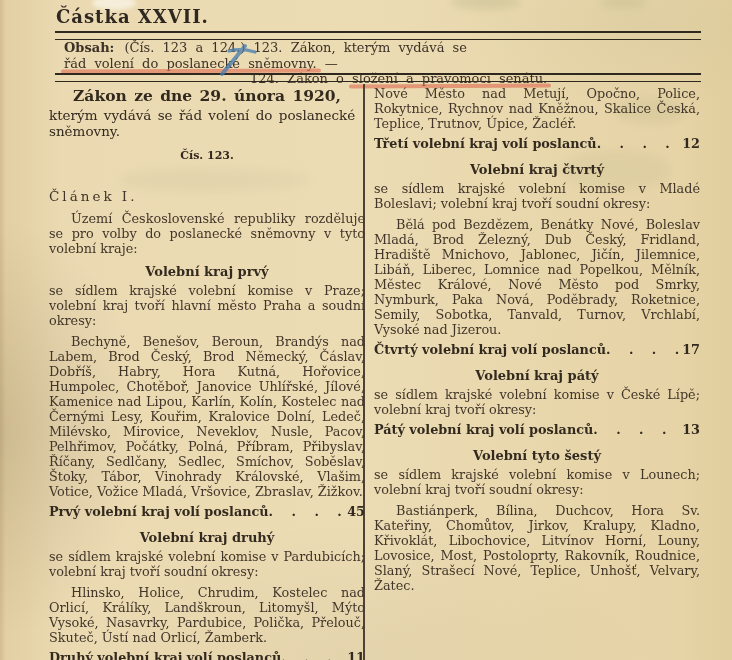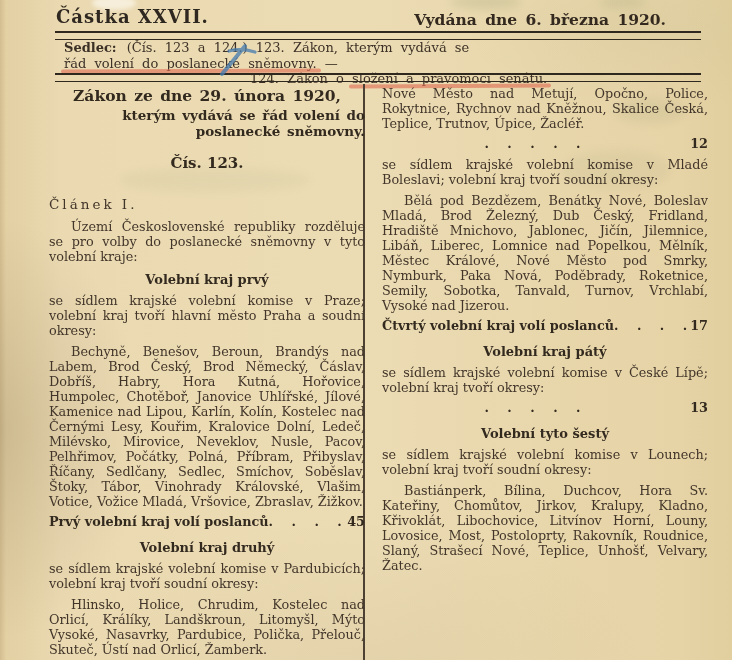--- a/index.html
+++ b/index.html
@@ -43,55 +43,54 @@
   .red-ul{position:relative;white-space:nowrap;}
   .red-ul::after{
     content:"";position:absolute;left:-3px;right:-4px;bottom:-2px;height:4px;
     background:rgba(222,110,83,0.62);border-radius:3px;transform:rotate(-0.25deg);
   }
   .blue-mark{position:absolute;left:215px;top:38px;pointer-events:none;opacity:0.78;}
   
   .divider{position:absolute;left:363px;top:84px;width:1.5px;height:576px;background:#4d4133;}
   .col{position:absolute;top:86px;font-size:12.8px;line-height:15px;text-align:justify;color:#42362a;}
   .col-left{left:49px;width:316px;}
-  .col-right{left:382px;width:326px;}
+  .col-right{left:374px;width:326px;}
   p{margin:0;}
   .law-title{font-size:15.5px;font-weight:bold;text-align:center;margin-top:2px;color:#332a1f;word-spacing:2px;}
-  .law-subtitle{font-size:13.5px;font-weight:bold;text-align:right;margin-top:4px;line-height:16px;color:#332a1f;word-spacing:2px;}
-  .cislo{font-size:15px;font-weight:bold;text-align:center;margin-top:17px;color:#332a1f;}
+  .law-subtitle{font-size:13.5px;font-weight:normal;text-align:left;margin-top:4px;line-height:16px;color:#332a1f;word-spacing:2px;}
+  .cislo{font-size:11px;font-weight:bold;text-align:center;margin-top:9px;color:#332a1f;}
   .article{font-size:13.5px;text-align:left;margin-top:26px;letter-spacing:3px;color:#38302​4;}
   .intro{margin-top:7px;text-indent:22px;}
   .kraj-heading{font-size:13px;font-weight:bold;text-align:center;margin:11px 0 4px;color:#332a1f;}
   .kraj-heading.first{margin-top:8px;}
-  .seat{margin-top:6px;}
+  .seat{margin-top:0;}
   .towns{margin-top:6px;text-indent:22px;}
   .towns.cont{text-indent:0;margin-top:0;}
   .sum{display:flex;align-items:baseline;font-weight:bold;margin-top:5px;color:#332a1f;white-space:nowrap;}
   .sum-label{flex:0 0 auto;}
   .sum-dots{flex:1 1 auto;text-align:center;letter-spacing:7px;overflow:hidden;font-weight:bold;}
   .sum-count{flex:0 0 auto;text-align:right;min-width:18px;}
 </style>
 </head>
 <body>
 
 <div class="page">
 
   <div class="stain white" style="left:92px;top:-4px;width:44px;height:14px;"></div>
   <div class="stain green" style="left:450px;top:-5px;width:70px;height:14px;opacity:.18;"></div>
   <div class="stain green" style="left:600px;top:-4px;width:46px;height:12px;opacity:.14;"></div>
   <div class="stain green" style="left:614px;top:98px;width:72px;height:26px;opacity:.10;"></div>
   <div class="stain green" style="left:560px;top:150px;width:110px;height:40px;opacity:.08;"></div>
   <div class="stain green" style="left:120px;top:168px;width:190px;height:24px;opacity:.07;"></div>
 
   <div class="hdr-issue">Částka XXVII.</div>
-  <div class="hdr-date">Vydána dne 6. března 1920.</div>
 
   <div class="rule rule-top"></div>
   <div class="obsah">
-    <div><span class="lbl">Sedlec:</span><span>(Čís. 123 a 124.)</span> <span>123.</span> <span>Zákon, kterým vydává se</span> <span class="red-ul">řád volení do poslanecké sněmovny.</span> <span>—</span></div>
+    <div><span class="lbl">Obsah:</span><span>(Čís. 123 a 124.)</span> <span>123.</span> <span>Zákon, kterým vydává se</span> <span class="red-ul">řád volení do poslanecké sněmovny.</span> <span>—</span></div>
     <div class="obsah-line2"><span>124.</span> <span>Zákon o</span> <span class="red-ul">složení a pravomoci senátu.</span></div>
   </div>
   <div class="rule rule-bottom"></div>
 
   <svg class="blue-mark" width="46" height="42" viewBox="0 0 46 42">
     <path d="M 7 36 Q 14 28 30 8" stroke="#4a7fb0" stroke-width="4" fill="none" stroke-linecap="round"></path>
     <path d="M 14 13 Q 26 10 40 14" stroke="#4a7fb0" stroke-width="3.2" fill="none" stroke-linecap="round"></path>
   </svg>
 
   <div class="divider"></div>
@@ -118,35 +117,38 @@
     <div class="sum">
       <span class="sum-label">Druhý volební kraj volí poslanců</span>
       <span class="sum-dots">. . . .</span>
       <span class="sum-count">11</span>
     </div>
   </div>
 
   <div class="col col-right">
     <p class="towns cont">Nové Město nad Metují, Opočno, Police, Rokytnice, Rychnov nad Kněžnou, Skalice Česká, Teplice, Trutnov, Úpice, Žacléř.</p>
     <div class="sum">
+      <span class="sum-label">Třetí volební kraj volí poslanců</span>
       <span class="sum-dots">. . . . .</span>
       <span class="sum-count">12</span>
     </div>
 
+    <p class="kraj-heading">Volební kraj čtvrtý</p>
     <p class="seat">se sídlem krajské volební komise v Mladé Boleslavi; volební kraj tvoří soudní okresy:</p>
     <p class="towns">Bělá pod Bezdězem, Benátky Nové, Boleslav Mladá, Brod Železný, Dub Český, Fridland, Hradiště Mnichovo, Jablonec, Jičín, Jilemnice, Libáň, Liberec, Lomnice nad Popelkou, Mělník, Městec Králové, Nové Město pod Smrky, Nymburk, Paka Nová, Poděbrady, Roketnice, Semily, Sobotka, Tanvald, Turnov, Vrchlabí, Vysoké nad Jizerou.</p>
     <div class="sum">
       <span class="sum-label">Čtvrtý volební kraj volí poslanců</span>
       <span class="sum-dots">. . . .</span>
       <span class="sum-count">17</span>
     </div>
 
     <p class="kraj-heading">Volební kraj pátý</p>
     <p class="seat">se sídlem krajské volební komise v České Lípě; volební kraj tvoří okresy:</p>
     <div class="sum">
+      <span class="sum-label">Pátý volební kraj volí poslanců</span>
       <span class="sum-dots">. . . . .</span>
       <span class="sum-count">13</span>
     </div>
 
     <p class="kraj-heading">Volební tyto šestý</p>
     <p class="seat">se sídlem krajské volební komise v Lounech; volební kraj tvoří soudní okresy:</p>
     <p class="towns">Bastiánperk, Bílina, Duchcov, Hora Sv. Kateřiny, Chomůtov, Jirkov, Kralupy, Kladno, Křivoklát, Libochovice, Litvínov Horní, Louny, Lovosice, Most, Postoloprty, Rakovník, Roudnice, Slaný, Strašecí Nové, Teplice, Unhošť, Velvary, Žatec.</p>
 
   </div>
 

